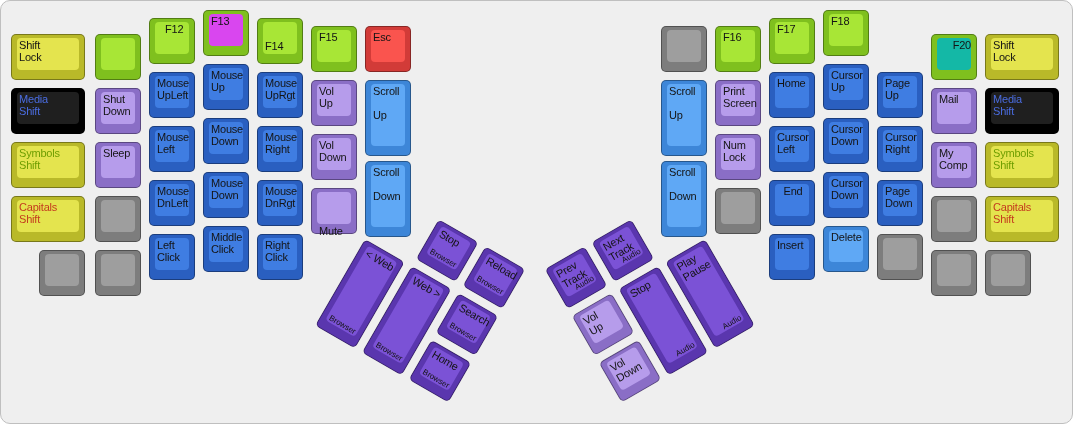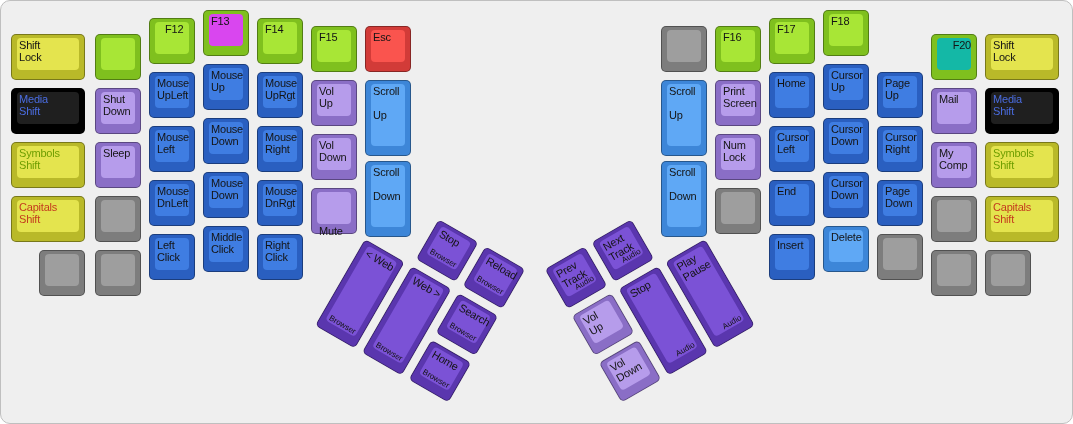--- a/index.html
+++ b/index.html
@@ -68,21 +68,21 @@
           <div class="label" style="color: rgb(20, 20, 20); padding-left: 8px;">F12</div>
         </div>
       </div>
       <div class="key" style="left: 202px; top: 9px; width: 46px; height: 46px; background: rgb(127, 192, 30);">
         <div class="keytop" style="background: #d946ef;">
           <div class="label" style="color: rgb(20, 20, 20);">F13</div>
         </div>
       </div>
       <div class="key" style="left: 256px; top: 17px; width: 46px; height: 46px; background: rgb(127, 192, 30);">
         <div class="keytop" style="background: rgb(168, 230, 54);">
-          <div class="label" style="color: rgb(20, 20, 20);">F14</div>
+          <div class="label" style="color: rgb(20, 20, 20); margin-top: 17px;">F14</div>
         </div>
       </div>
       <div class="key" style="left: 310px; top: 25px; width: 46px; height: 46px; background: rgb(127, 192, 30);">
         <div class="keytop" style="background: rgb(168, 230, 54);">
           <div class="label" style="color: rgb(20, 20, 20);">F15</div>
         </div>
       </div>
       <div class="key" style="left: 364px; top: 25px; width: 46px; height: 46px; background: rgb(210, 59, 56);">
         <div class="keytop" style="background: rgb(250, 84, 78);">
           <div class="label" style="color: rgb(20, 20, 20);">Esc</div>
@@ -341,21 +341,21 @@
       <div class="key" style="left: 984px; top: 141px; width: 74px; height: 46px; background: rgb(185, 185, 41);">
         <div class="keytop" style="background: rgb(228, 228, 78);">
           <div class="label" style="color: rgb(110, 158, 0);">Symbols
 Shift</div>
         </div>
       </div>
       <div class="key" style="left: 714px; top: 187px; width: 46px; height: 46px; background: rgb(125, 125, 125);">
         <div class="keytop" style="background: rgb(158, 158, 158);"></div>
       </div>
       <div class="key" style="left: 768px; top: 179px; width: 46px; height: 46px; background: rgb(42, 95, 192);">
-        <div class="keytop" style="background: rgb(63, 125, 226);">
+        <div class="keytop" style="background: rgb(63, 125, 226); text-align: center;">
           <div class="label" style="color: rgb(20, 20, 20);">End</div>
         </div>
       </div>
       <div class="key" style="left: 822px; top: 171px; width: 46px; height: 46px; background: rgb(42, 95, 192);">
         <div class="keytop" style="background: rgb(63, 125, 226);">
           <div class="label" style="color: rgb(20, 20, 20);">Cursor
 Down</div>
         </div>
       </div>
       <div class="key" style="left: 876px; top: 179px; width: 46px; height: 46px; background: rgb(42, 95, 192);">

